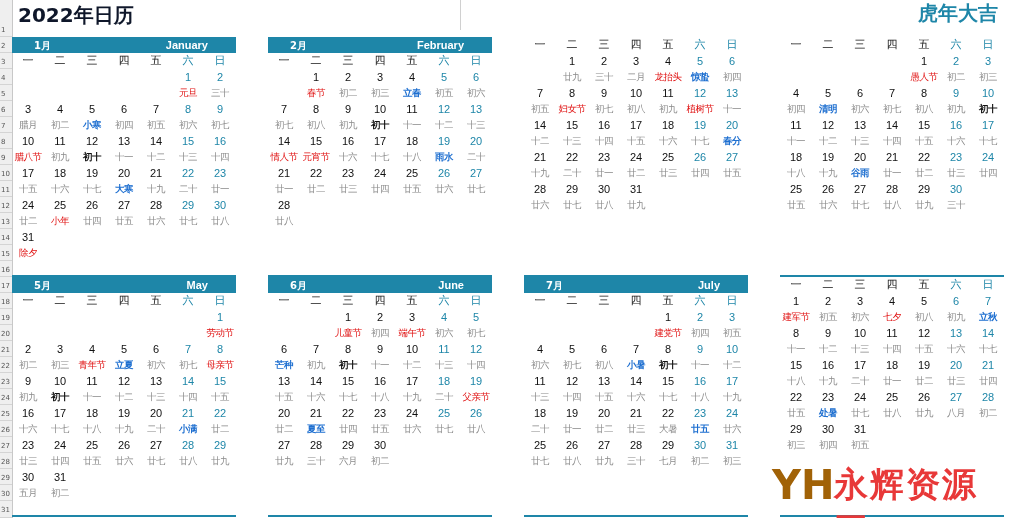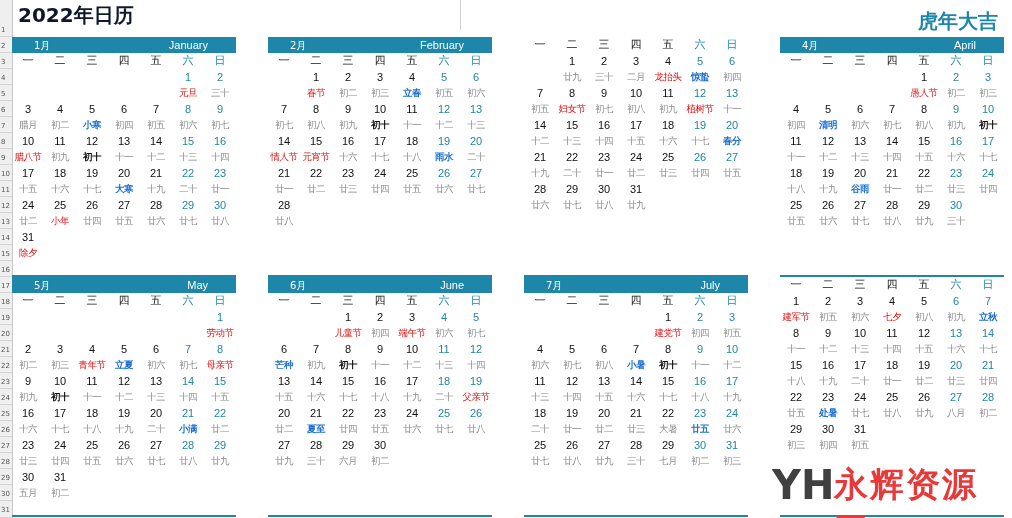--- a/index.html
+++ b/index.html
@@ -14,45 +14,45 @@
   .rownum {
     position:absolute; left:0; width:12px; font-size:7px; color:#555;
     text-align:left; padding-left:1px; border-bottom:1px solid #d4d4d4; box-sizing:border-box;
   }
   .vline { position:absolute; top:0; height:30px; width:1px; background:#d0d0d0; }
   .title-left {
     position:absolute; left:18px; top:2px; font-size:20px; font-weight:bold; color:#0f172a;
     letter-spacing:0px;
   }
   .title-right {
-    position:absolute; right:14px; top:8px; font-size:20px; font-weight:bold; color:#1e86a8;
+    position:absolute; right:14px; top:0; font-size:20px; font-weight:bold; color:#1e86a8;
   }
   .month {
     position:absolute; width:224px;
   }
   .mhead {
-    height:16px; background:#1e86a8; color:#fff; font-size:10px; font-weight:normal;
+    height:16px; background:#1e86a8; color:#fff; font-size:10px; font-weight:bold;
     position:relative;
   }
   .mhead .cn { position:absolute; left:22px; top:2px; }
   .mhead .en { position:absolute; right:28px; top:2px; font-family:"Liberation Sans",sans-serif; font-size:11px;}
   .grid { display:grid; grid-template-columns:repeat(7,32px); }
   .wd { height:16px; line-height:16px; text-align:center; font-size:11px; color:#111; }
   .wd.we { color:#1e86a8; }
   .day { height:16px; line-height:16px; text-align:center; font-size:11px; color:#111; font-family:"Liberation Sans",sans-serif; }
   .day.we { color:#1e86a8; }
   .lunar { height:16px; line-height:16px; text-align:center; font-size:9.5px; color:#8a8a8a; white-space:nowrap; letter-spacing:-0.5px; }
   .lunar.fest { color:#e01010; }
   .lunar.term { color:#1e6fd0;font-weight:bold; }
   .lunar.ten { color:#111; font-weight:bold; }
   .mfoot { position:absolute; height:2px; background:#1e86a8; width:224px; }
   .watermark {
     position:absolute; left:772px; top:462px; width:240px; height:56px;
   }
-  .wm-logo { position:absolute; left:0; top:0; font-size:40px; font-weight:bold; color:#404040; font-family:"DejaVu Sans",sans-serif; }
+  .wm-logo { position:absolute; left:0; top:0; font-size:40px; font-weight:bold; color:#a16207; font-family:"DejaVu Sans",sans-serif; }
   .wm-text { position:absolute; left:62px; top:0; font-size:34px; font-weight:bold; color:#e83838; letter-spacing:2px; }
   .wm-url { position:absolute; left:68px; top:38px; font-size:13px; color:#999; letter-spacing:4px; font-family:"DejaVu Sans Mono",monospace; }
 </style>
 </head>
 <body>
 
 <div class="rowhdr" id="rowhdr">
     <div class="rownum" style="top: 0px; height: 37px; padding-top: 26px;">1</div>
     <div class="rownum" style="top: 37px; height: 16px; padding-top: 5px;">2</div>
     <div class="rownum" style="top: 53px; height: 16px; padding-top: 5px;">3</div>
@@ -353,24 +353,20 @@
         <div class="lunar">廿七</div>
         <div class="lunar">廿八</div>
         <div class="lunar">廿九</div>
         <div class="lunar"></div>
         <div class="lunar"></div>
         <div class="lunar"></div>
       </div>
       <div class="mfoot" style="top: 238px;"></div>
     </div>
     <div class="month" style="left: 780px; top: 37px;">
-      <div class="mhead">
-     <span class="cn">4月</span>
-     <span class="en">April</span>
-      </div>
       <div class="grid">
         <div class="wd">一</div>
         <div class="wd">二</div>
         <div class="wd">三</div>
         <div class="wd">四</div>
         <div class="wd">五</div>
         <div class="wd we">六</div>
         <div class="wd we">日</div>
         <div class="day"></div>
         <div class="day"></div>

